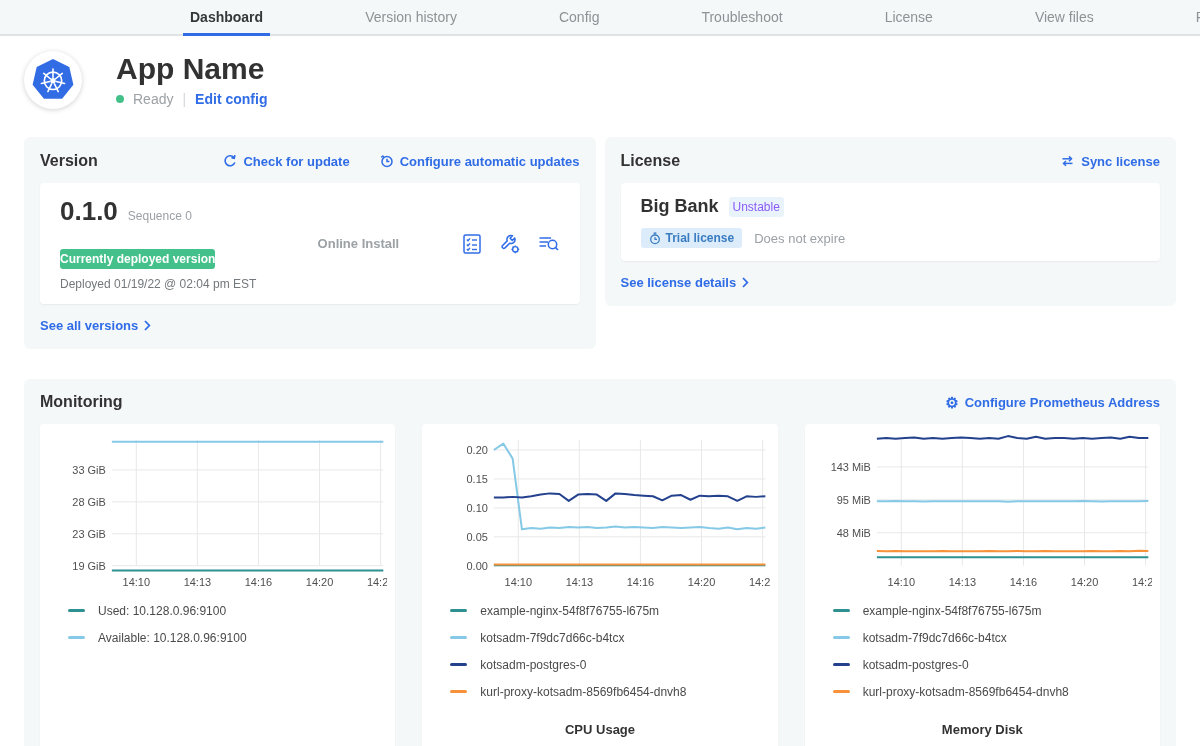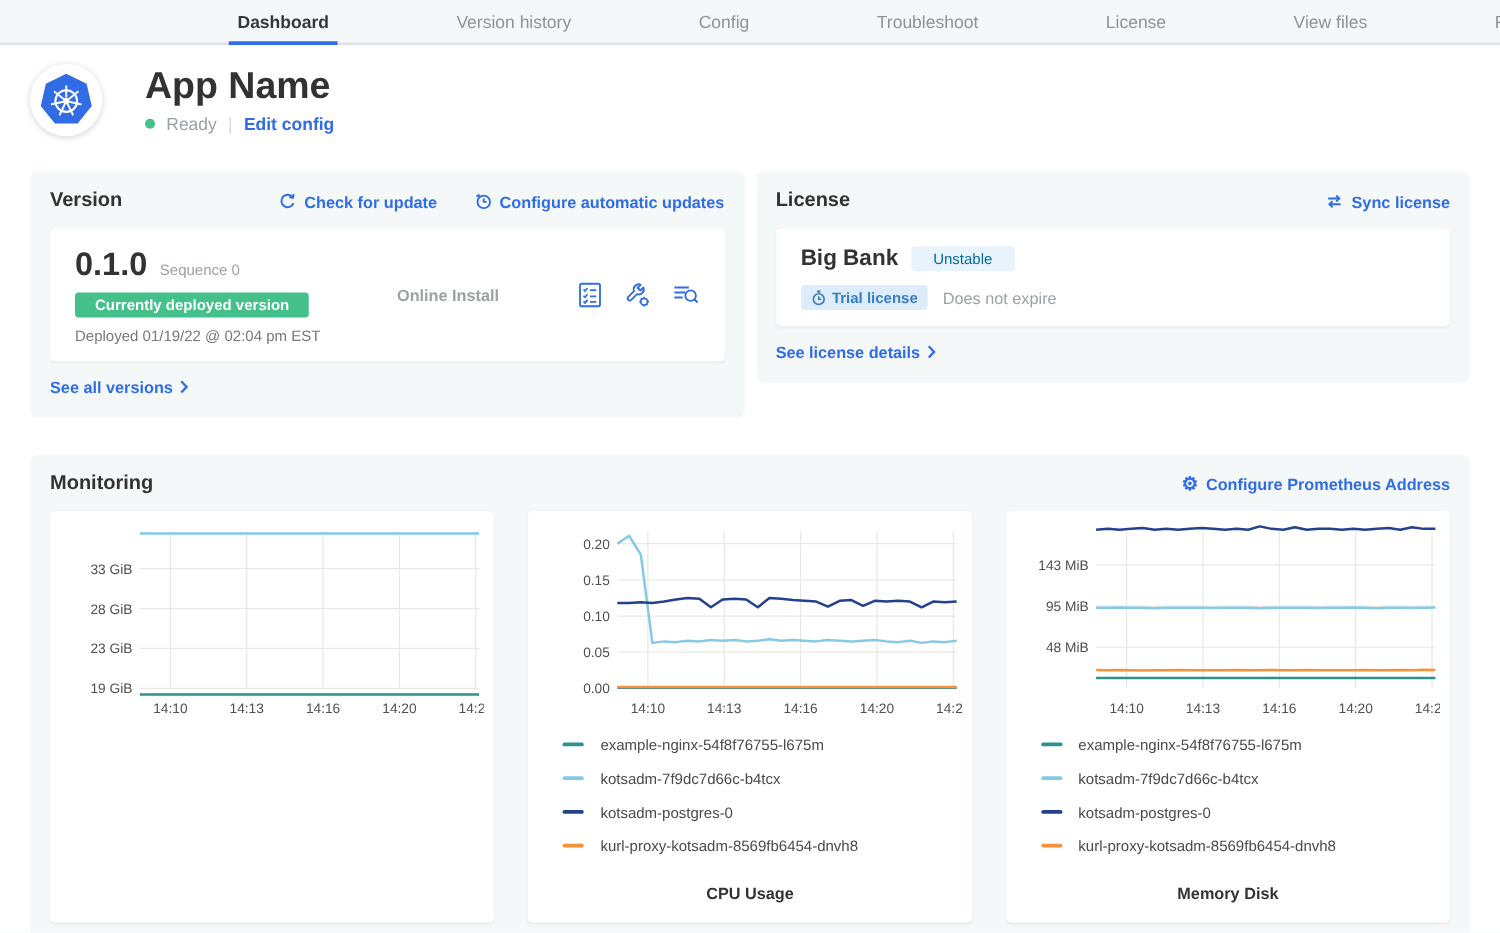--- a/index.html
+++ b/index.html
@@ -46,30 +46,30 @@
   .inner-box {
     background: #fff; border-radius: 4px; margin-top: 13px; padding: 13px 20px;
     box-shadow: 0 1px 2px rgba(0,0,0,.06);
   }
   .version-box { display: flex; align-items: center; }
   .v-row1 { display: flex; align-items: baseline; gap: 10px; }
   .v-num { font-size: 26px; font-weight: 700; }
   .v-seq { font-size: 12px; color: #9ba1a5; }
   .v-badge {
     display: inline-block; background: #44c08a; color: #fff; font-size: 12px;
-    font-weight: 700; padding: 3px 16px; border-radius: 3px; margin-top: 7px;
+    font-weight: 700; padding: 3px 0; border-radius: 3px; margin-top: 22px;
   }
   .v-deployed { font-size: 12px; color: #73787c; margin-top: 8px; }
   .v-mid { flex: 1; text-align: center; font-size: 13px; color: #9ba1a5; font-weight: 700; }
   .v-icons { display: flex; gap: 16px; align-items: center; }
   .icon-btn { cursor: pointer; display: inline-flex; }
   .see-link { margin-top: 12px; }
   .l-row1 { display: flex; align-items: center; gap: 10px; }
   .l-name { font-size: 18px; font-weight: 700; }
-  .badge-blue { background: #e9f3fc; color: #0369a1; font-size: 12px; padding: 3px 18px; border-radius: 3px; }
+  .badge-blue { background: #e9f3fc; color: #8b5cf6; font-size: 12px; padding: 3px 4px; border-radius: 3px; }
   .l-row2 { display: flex; align-items: center; gap: 12px; margin-top: 11px; }
   .badge-trial {
     background: #dcecfa; color: #3a7cc1; font-weight: 700; font-size: 12px;
     padding: 3px 8px; border-radius: 3px; display: inline-flex; align-items: center; gap: 5px;
   }
   .l-exp { font-size: 13px; color: #9ba1a5; }
   
   .monitoring { margin-top: 30px; background: #f5f8f9; border-radius: 6px; padding: 14px 16px 16px; }
   .charts-row { display: flex; gap: 27px; margin-top: 13px; }
   .chart-card {
@@ -275,20 +275,30 @@
             <line x1="64" y1="36" x2="336" y2="36" stroke="#e8e8e8" stroke-width="1"></line>
             <text x="58" y="40" text-anchor="end" fill="#4f4f4f" font-size="11" font-family="Liberation Sans, sans-serif">33 GiB</text>
             <text x="88.48" y="152" text-anchor="middle" fill="#4f4f4f" font-size="11" font-family="Liberation Sans, sans-serif">14:10</text>
             <text x="149.68" y="152" text-anchor="middle" fill="#4f4f4f" font-size="11" font-family="Liberation Sans, sans-serif">14:13</text>
             <text x="210.88" y="152" text-anchor="middle" fill="#4f4f4f" font-size="11" font-family="Liberation Sans, sans-serif">14:16</text>
             <text x="272.08000000000004" y="152" text-anchor="middle" fill="#4f4f4f" font-size="11" font-family="Liberation Sans, sans-serif">14:20</text>
             <text x="333.28" y="152" text-anchor="middle" fill="#4f4f4f" font-size="11" font-family="Liberation Sans, sans-serif">14:23</text>
             <polyline points="64.0,136.8 94.2,136.8 124.4,136.8 154.7,136.8 184.9,136.8 215.1,136.8 245.3,136.8 275.6,136.8 305.8,136.8 336.0,136.8" fill="none" stroke="#2e9090" stroke-width="2" stroke-linejoin="round"></polyline>
             <polyline points="64.0,7.8 94.2,7.8 124.4,7.8 154.7,7.8 184.9,7.8 215.1,7.8 245.3,7.8 275.6,7.8 305.8,7.8 336.0,7.8" fill="none" stroke="#85c9e6" stroke-width="2" stroke-linejoin="round"></polyline>
           </svg>
+        <div class="legend">
+            <div class="legend-item">
+              <span class="swatch" style="background: rgb(46, 144, 144);"></span>
+              <span>Used: 10.128.0.96:9100</span>
+            </div>
+            <div class="legend-item">
+              <span class="swatch" style="background: rgb(133, 201, 230);"></span>
+              <span>Available: 10.128.0.96:9100</span>
+            </div>
+          </div>
       </div>
       <div class="chart-card">
         <svg class="chart-svg" viewBox="0 0 340 162">
             <line x1="88.48" y1="6" x2="88.48" y2="132" stroke="#e8e8e8" stroke-width="1"></line>
             <line x1="149.68" y1="6" x2="149.68" y2="132" stroke="#e8e8e8" stroke-width="1"></line>
             <line x1="210.88" y1="6" x2="210.88" y2="132" stroke="#e8e8e8" stroke-width="1"></line>
             <line x1="272.08000000000004" y1="6" x2="272.08000000000004" y2="132" stroke="#e8e8e8" stroke-width="1"></line>
             <line x1="333.28" y1="6" x2="333.28" y2="132" stroke="#e8e8e8" stroke-width="1"></line>
             <line x1="64" y1="132" x2="336" y2="132" stroke="#e8e8e8" stroke-width="1"></line>
             <text x="58" y="136" text-anchor="end" fill="#4f4f4f" font-size="11" font-family="Liberation Sans, sans-serif">0.00</text>

